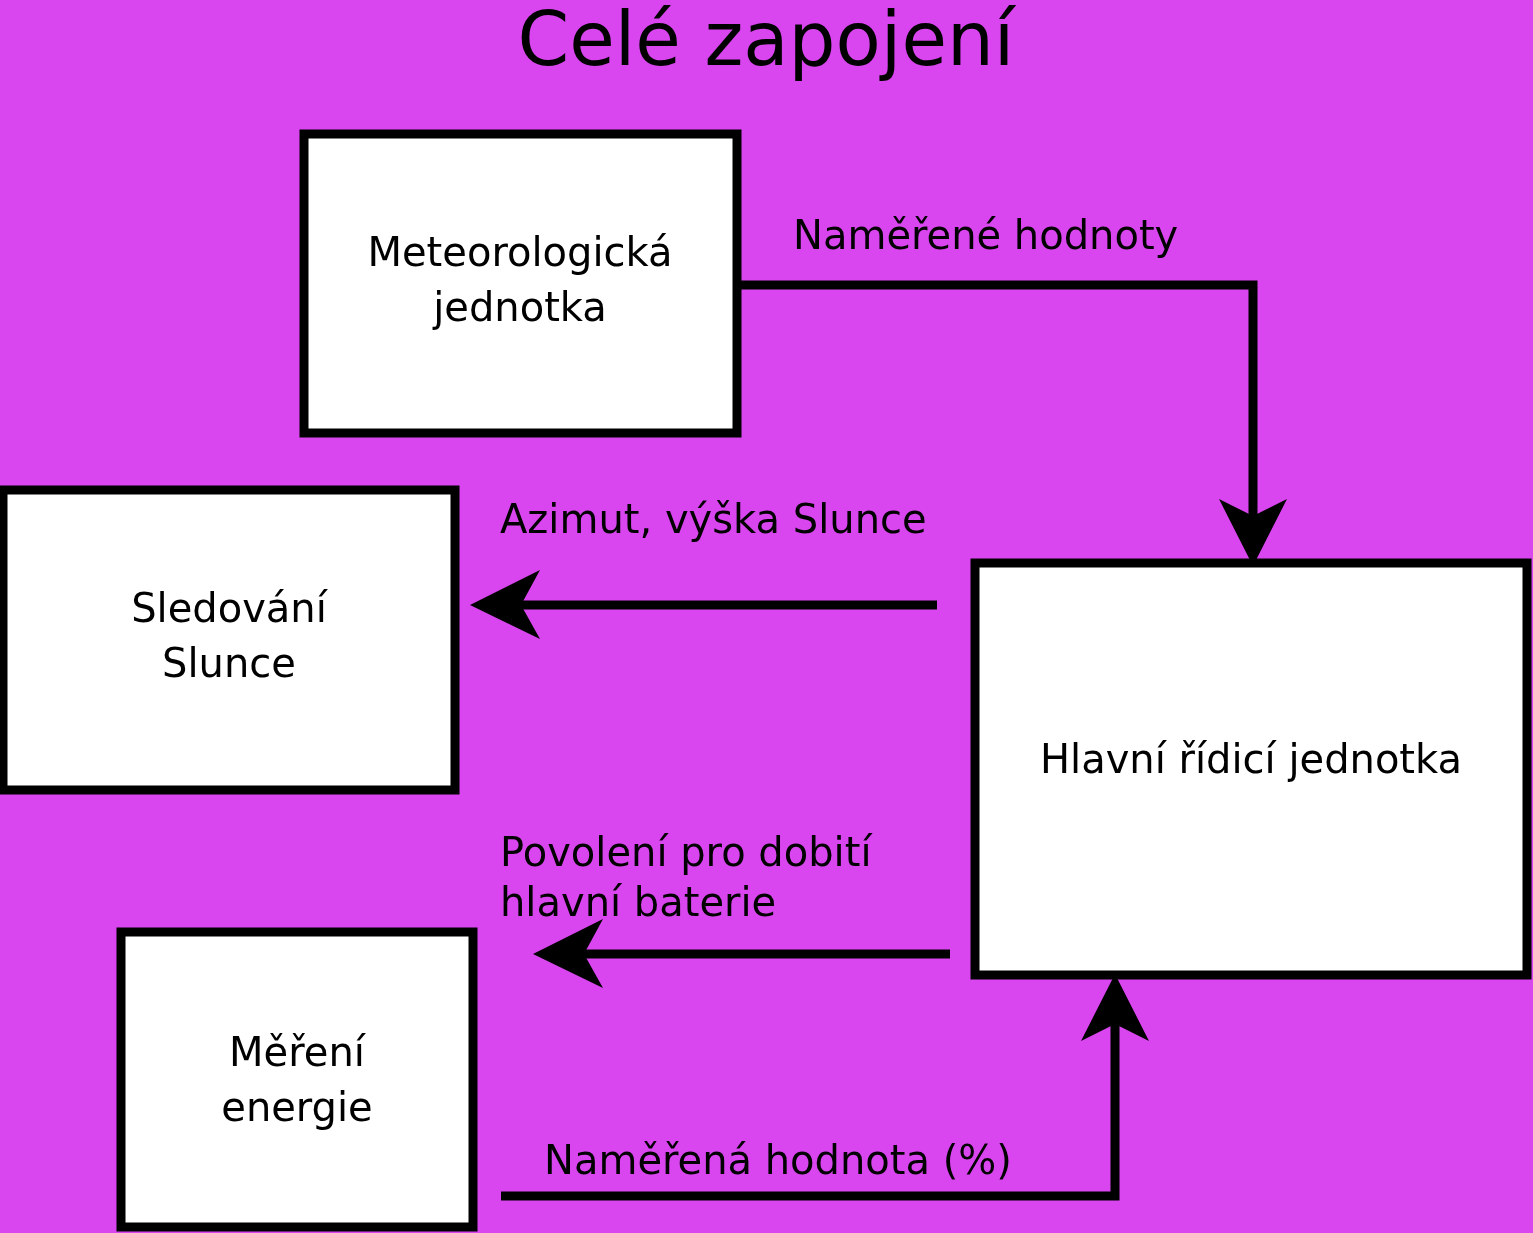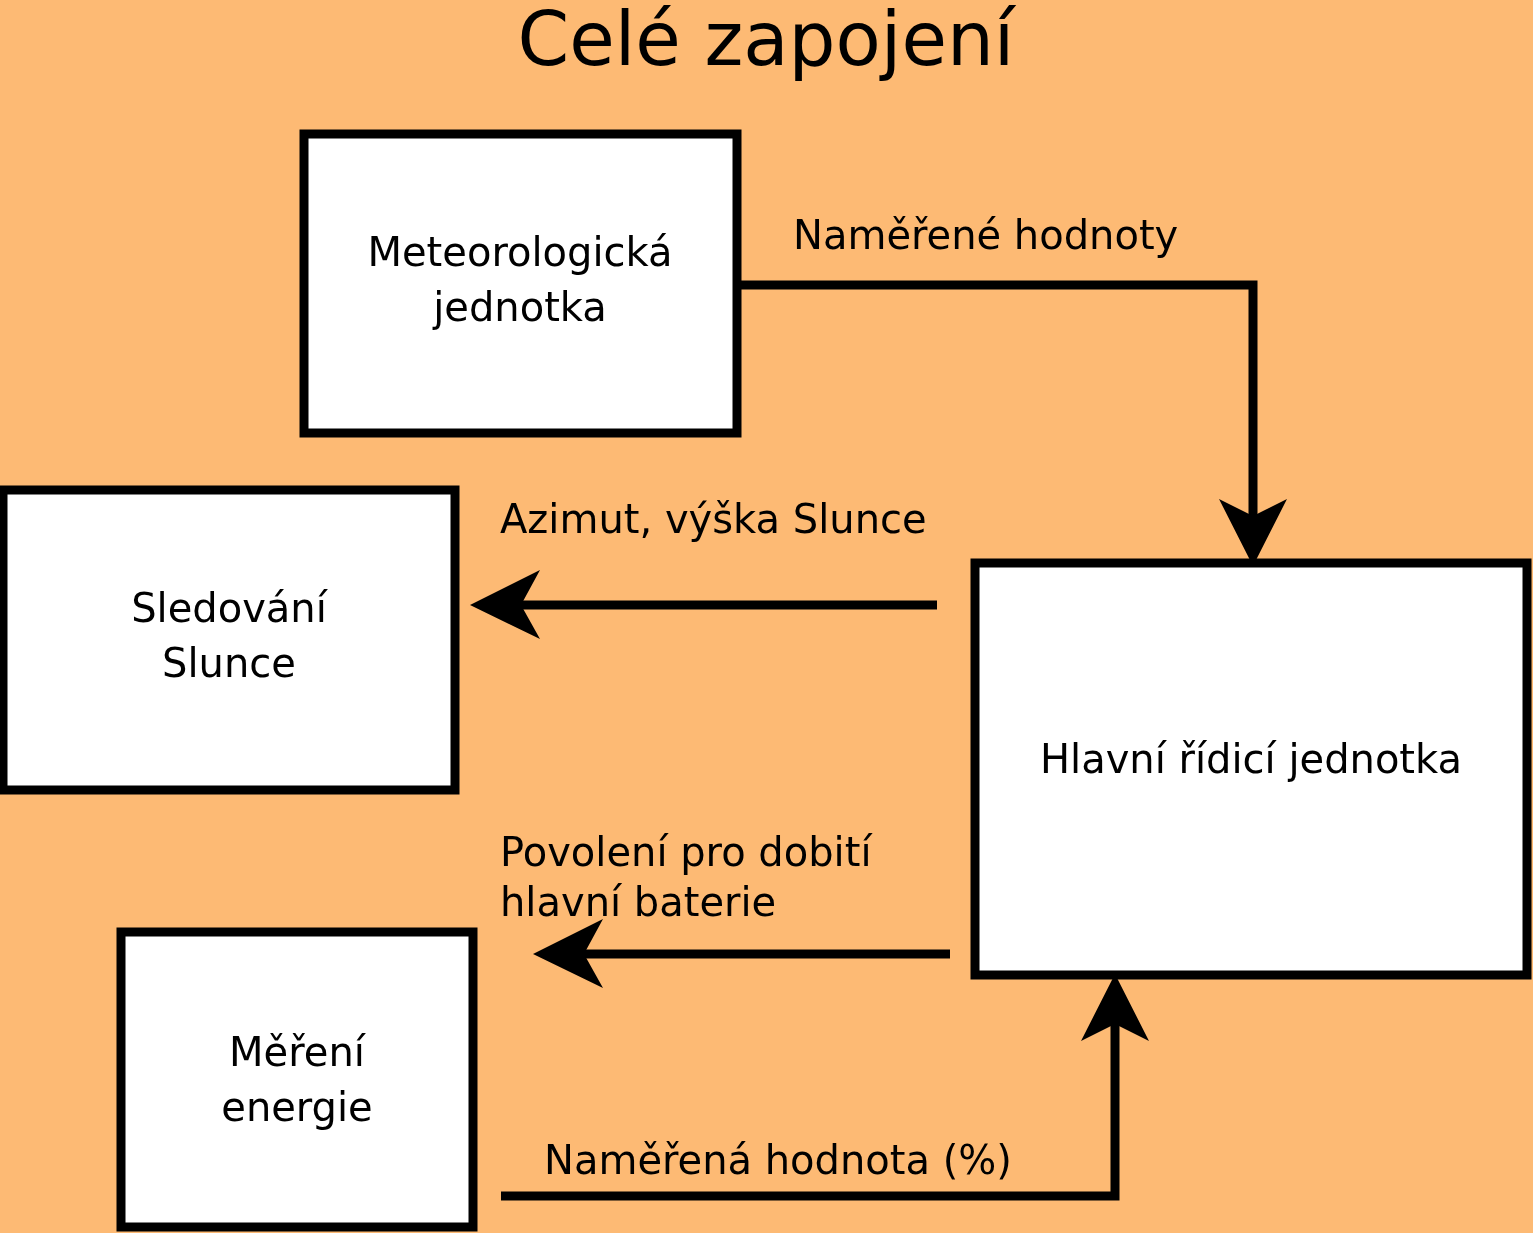--- a/index.html
+++ b/index.html
@@ -10,21 +10,21 @@
   body {
     width: 1533px;
     height: 1233px;
     font-family: "DejaVu Sans", sans-serif;
     overflow: hidden;
   }
   #diagram-root {
     position: relative;
     width: 1533px;
     height: 1233px;
-    background: #fdba74;
+    background: #d946ef;
   }
   svg.diagram {
     display: block;
     width: 1533px;
     height: 1233px;
   }
   .box-rect {
     fill: #ffffff;
     stroke: #000000;
     stroke-width: 9;

